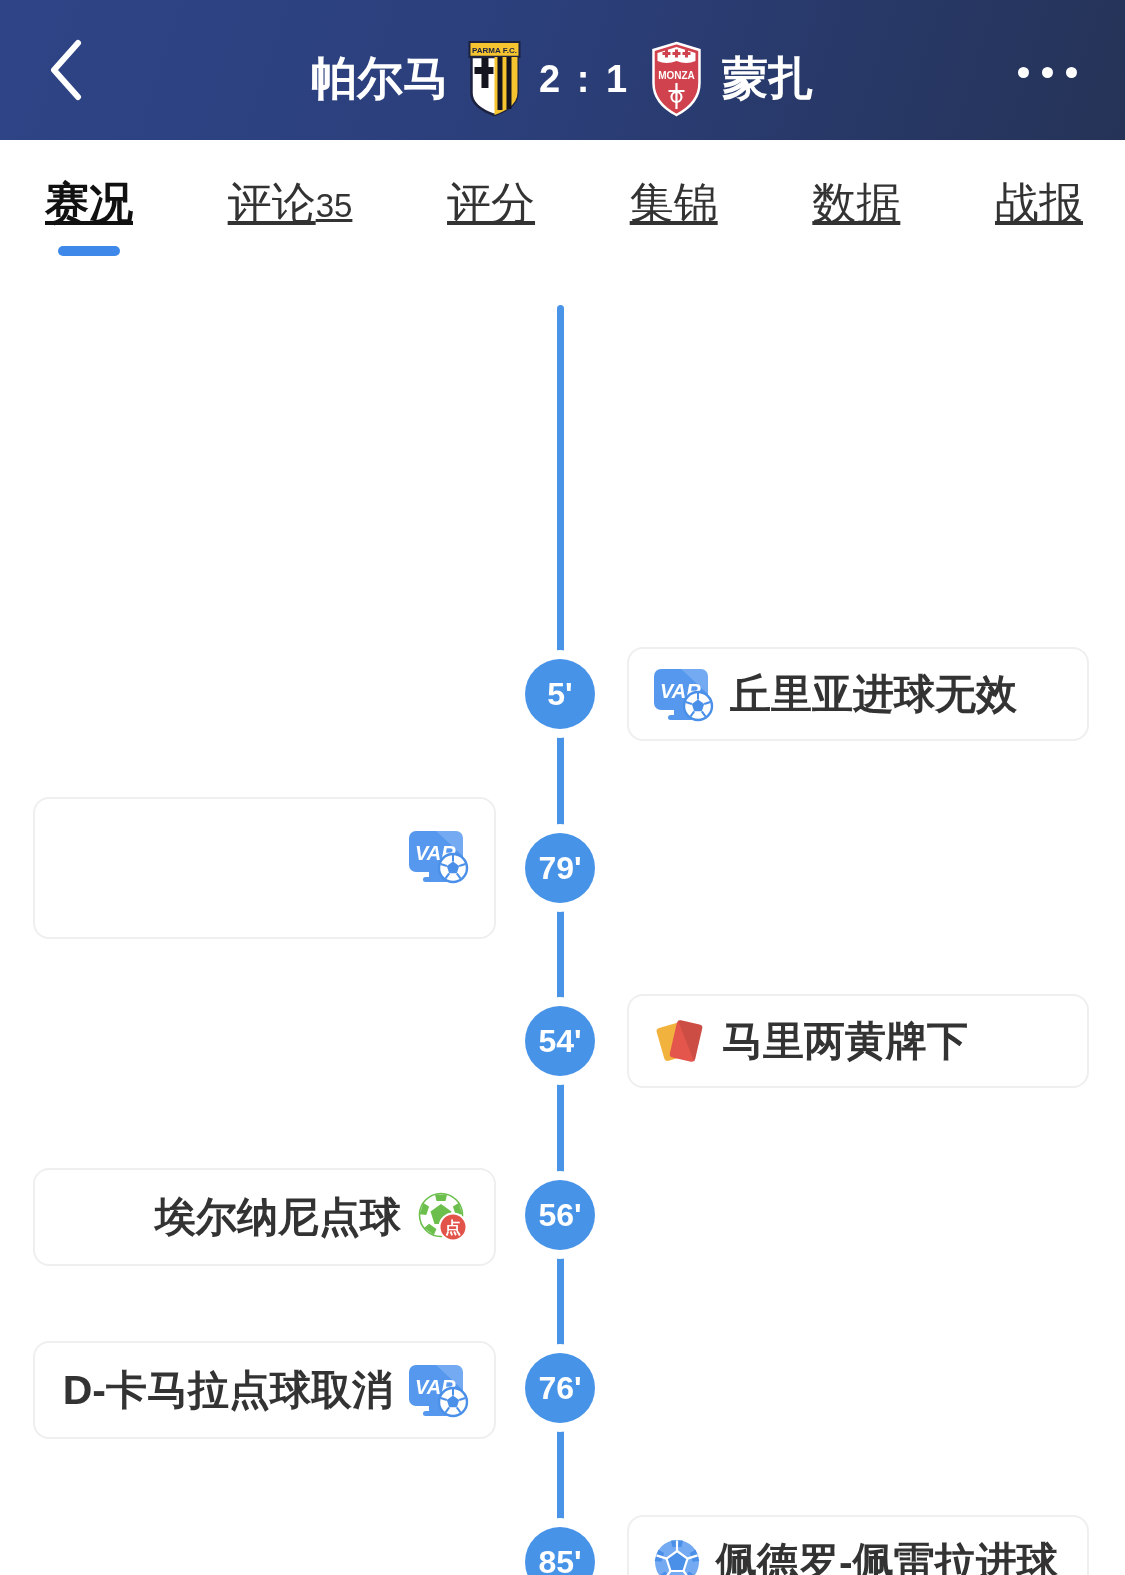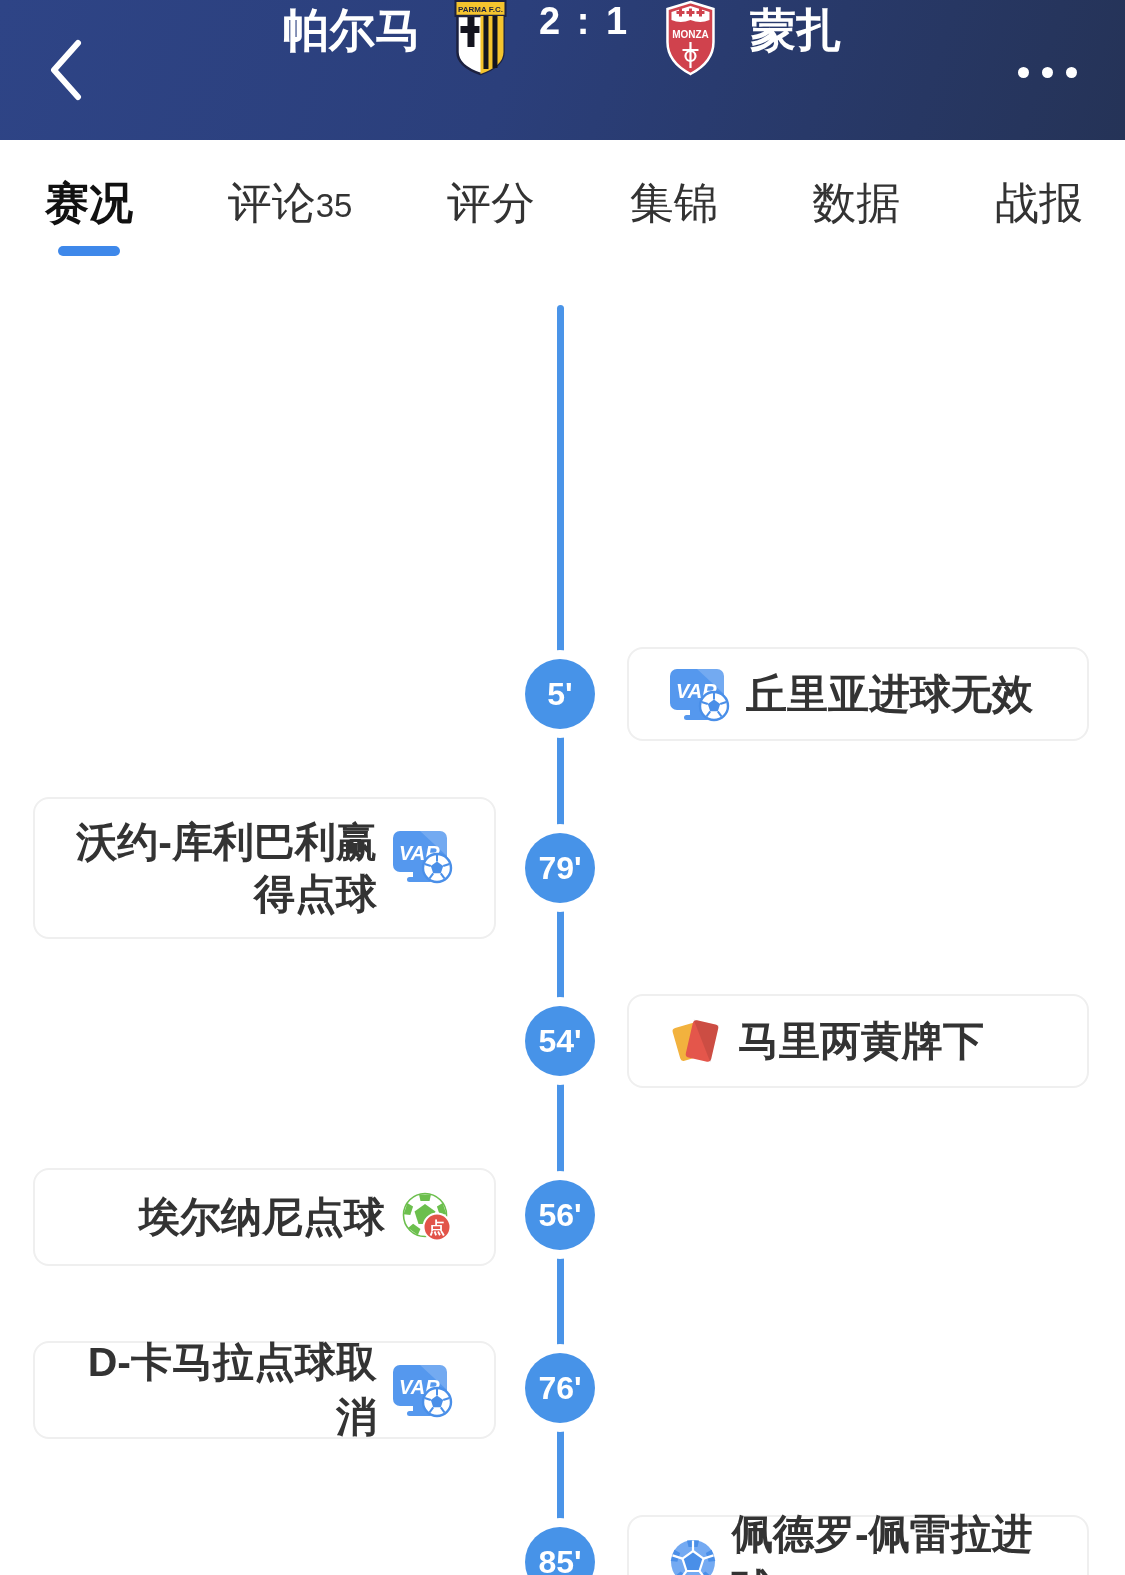--- a/index.html
+++ b/index.html
@@ -5,50 +5,50 @@
   * { margin:0; padding:0; box-sizing:border-box; }
   html,body { width:1125px; height:1575px; background:#fff; overflow:hidden;
     font-family:"Liberation Sans","DejaVu Sans",sans-serif; }
 
   
   .header { position:relative; width:1125px; height:140px;
     background:linear-gradient(108deg,#2e4486 0%,#2b3f7b 45%,#253357 100%); }
   .back-btn { position:absolute; left:38px; top:32px; width:56px; height:76px;
     display:flex; align-items:center; justify-content:center; cursor:pointer; }
   .match-strip { position:absolute; left:50%; top:0; transform:translateX(-50%);
-    height:158px; display:flex; align-items:flex-start; gap:32px; white-space:nowrap; }
+    height:158px; display:flex; align-items:center; gap:18px; white-space:nowrap; }
   .team-name { color:#fff; font-size:46px; font-weight:bold; }
   .score { color:#fff; font-size:38px; font-weight:bold; letter-spacing:3px; }
   .crest { display:block; }
   .more-btn { position:absolute; right:36px; top:48px; width:84px; height:48px;
     display:flex; align-items:center; justify-content:center; gap:13px; cursor:pointer; }
   .more-btn i { width:11px; height:11px; border-radius:50%; background:#fff; }
 
   
   .tabbar { display:flex; justify-content:space-between; align-items:flex-start;
     padding:34px 42px 0 45px; height:148px; background:#fff; }
   .tab { display:flex; flex-direction:column; align-items:center; cursor:pointer; }
-  .tab-label { font-size:44px; color:#333; display:flex; align-items:center; }
+  .tab-label { font-size:44px; color:#333; display:flex; align-items:center;text-decoration:underline; }
   .tab.active .tab-label { font-weight:bold; color:#111; }
   .tab-badge { font-size:33px; color:#333; transform:translateY(2px); }
   .tab-underline { width:62px; height:10px; border-radius:5px; margin-top:13px;
     background:transparent; }
   .tab.active .tab-underline { background:#3e88ea; }
 
   
   .timeline { position:relative; width:1125px; height:1287px; background:#fff; }
   .tl-line { position:absolute; left:557px; top:17px; width:7px; height:1248px;
     background:#4a94e8; border-radius:4px; }
   .event { position:absolute; left:0; width:1125px; }
   .time-badge { position:absolute; background:#4793e8; color:#fff; font-weight:bold;
     display:flex; align-items:center; justify-content:center;
     box-shadow:0 0 0 9px #fff; z-index:2; }
   .time-circle { left:525px; width:70px; height:70px; border-radius:50%; font-size:32px; }
   .card { position:absolute; background:#fff; border:2px solid #efefef; border-radius:16px;
-    display:flex; align-items:center; gap:15px; padding:0 40px;
+    display:flex; align-items:center; gap:15px; padding:0 24px;
     font-size:41px; color:#333; font-weight:500; cursor:pointer; z-index:1; }
   .card-right { left:627px; width:462px; height:94px; justify-content:flex-start; }
   .card-left { left:33px; width:463px; height:98px; justify-content:flex-end; text-align:right; }
   .card-left.two-line { height:142px; }
   .card-left.two-line .evt-text { max-width:362px; line-height:1.28; }
   .card-left.two-line .evt-icon { transform:translateY(-12px); }
   .evt-icon { flex:0 0 auto; display:flex; }
   .evt-text { display:inline-block;font-weight:bold; }
 </style>
 </head>
@@ -156,21 +156,20 @@
           </g>
         </svg>
       </span>
       <span class="evt-text">丘里亚进球无效</span>
     </div>
   </div>
 
   <div class="event">
     <div class="time-badge time-circle" style="top:545px">79'</div>
     <div class="card card-left two-line" style="top:509px">
-      <span class="evt-text">沃约-库利巴利赢得点球</span>
       <span class="evt-icon">
         <svg width="62" height="56" viewBox="0 0 62 56">
           <rect x="1" y="3" width="54" height="41" rx="7" fill="#5598ee"></rect>
           <polygon points="28,3 55,3 55,28" fill="#ffffff" opacity="0.18"></polygon>
           <text x="7" y="32" font-size="20" font-weight="bold" font-style="italic" fill="#fff">VAR</text>
           <rect x="21" y="44" width="13" height="5" fill="#5598ee"></rect>
           <rect x="15" y="49" width="25" height="5" rx="2.5" fill="#5598ee"></rect>
           <circle cx="45" cy="40" r="14" fill="#fff" stroke="#4a8fe8" stroke-width="2.4"></circle>
           <polygon points="45,33.5 51.2,38 48.8,45.3 41.2,45.3 38.8,38" fill="#4a8fe8"></polygon>
           <g stroke="#4a8fe8" stroke-width="2">

